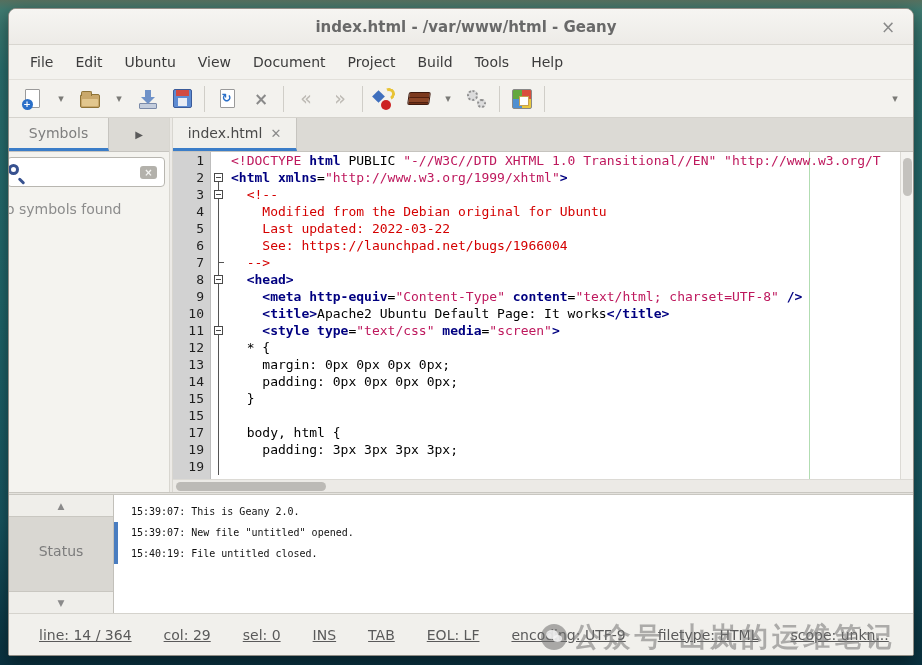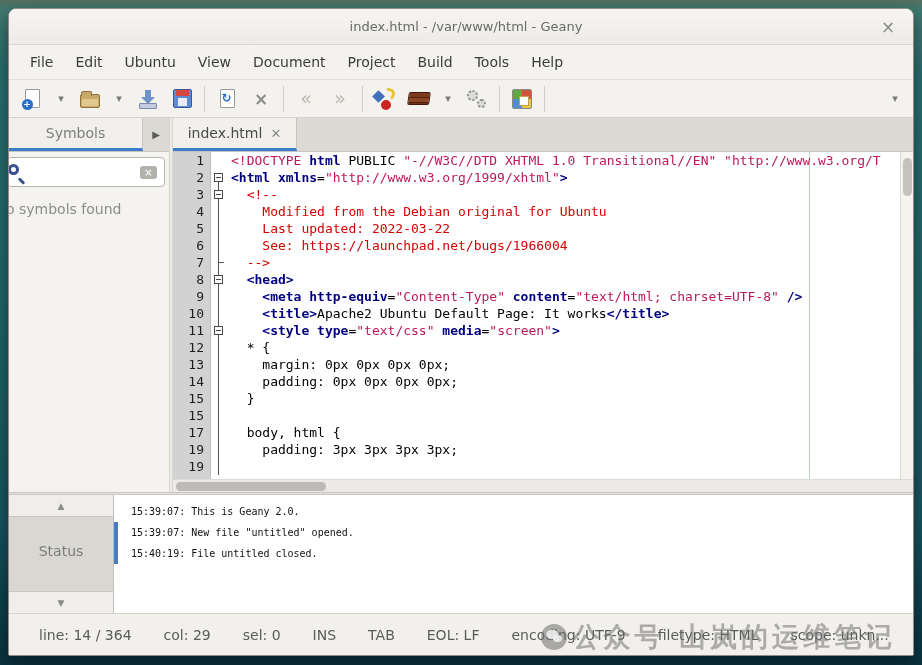--- a/index.html
+++ b/index.html
@@ -17,21 +17,21 @@
     box-shadow:0 6px 18px rgba(0,0,0,.45);
     display:flex; flex-direction:column; overflow:hidden;
   }
   
   .titlebar{
     height:36px; flex:0 0 36px; position:relative;
     background:linear-gradient(180deg,#f6f5f2,#edebe7);
     border-bottom:1px solid #d8d6d0;
     display:flex; align-items:center; justify-content:center;
   }
-  .titlebar .title{ font-size:13px; font-weight:normal; color:#696969;margin-left:10px; }
+  .titlebar .title{ font-size:15px; font-weight:bold; color:#696969;margin-left:10px; }
   .win-close{
     position:absolute; right:14px; top:7px; width:22px; height:22px;
     display:flex; align-items:center; justify-content:center;
     color:#8a8a8a; font-size:17px; cursor:default;
   }
   
   .menubar{
     height:35px; flex:0 0 35px; background:#f3f2ee; border-bottom:1px solid #e2e0da;
     display:flex; align-items:center; padding-left:10px;
   }
@@ -75,21 +75,21 @@
   .i-gears .g1,.i-gears .g2{ position:absolute; border:2px dotted #8f8f8f; border-radius:50%; background:#dcdcdc; }
   .i-gears .g1{ width:11px; height:11px; left:1px; top:1px; }
   .i-gears .g2{ width:9px; height:9px; right:2px; bottom:1px; }
   .i-colors{ width:20px; height:20px; border:1px solid #888; border-radius:2px; position:relative;
     background:conic-gradient(#d94f3d 0 25%, #e8c940 25% 50%, #4f8fd0 50% 75%, #63a83f 75% 100%); }
   .i-colors::after{ content:""; position:absolute; left:6px; top:6px; width:8px; height:8px; background:#fff; border:1px solid #c8a050; }
   
   .main{ flex:1 1 auto; display:flex; min-height:0; }
   .sidebar{ width:160px; flex:0 0 160px; display:flex; flex-direction:column; background:#f4f3ef; }
   .side-tabs{ height:34px; flex:0 0 34px; background:#dcdad5; border-bottom:1px solid #c6c4bf; display:flex; align-items:stretch; }
-  .side-tab{ width:134px; background:#f1f0ec; border-right:1px solid #c6c4bf; border-bottom:3px solid #3b7dc8;
+  .side-tab{ width:100px; background:#f1f0ec; border-right:1px solid #c6c4bf; border-bottom:3px solid #3b7dc8;
     display:flex; align-items:center; justify-content:center; font-size:14px; color:#7e7e7e; }
   .side-arrow{ flex:1; display:flex; align-items:center; justify-content:center; font-size:10px; color:#5a5a5a; }
   .side-content{ flex:1; padding:5px 4px 0 0; overflow:hidden; }
   .search-box{
     height:30px; background:#fff; border:1px solid #b8b6b0; border-radius:4px;
     display:flex; align-items:center; position:relative; margin-left:-2px; padding-left:22px;
   }
   .mag{ position:absolute; left:0px; top:6px; width:11px; height:11px; border:3px solid #37518f; border-radius:50%; }
   .mag::after{ content:""; position:absolute; left:9px; top:10px; width:3px; height:8px; background:#37518f; transform:rotate(-45deg); border-radius:2px; }
   .search-input{ border:none; outline:none; flex:1; font-size:13px; background:transparent; min-width:0; }
@@ -128,21 +128,21 @@
   .messages{ height:118px; flex:0 0 118px; display:flex; background:#fff; }
   .msg-tabs{ width:105px; flex:0 0 105px; background:#d9d7d2; display:flex; flex-direction:column; border-right:1px solid #c2c0ba; }
   .msg-scroll{ height:22px; background:#efeeea; display:flex; align-items:center; justify-content:center; font-size:9px; color:#8a8a8a; }
   .msg-scroll.up{ border-bottom:1px solid #c9c7c1; }
   .msg-scroll.down{ border-top:1px solid #c9c7c1; margin-top:auto; }
   .msg-tab-label{ margin-top:26px; text-align:center; font-size:14px; color:#7c7c7c; }
   .msg-body{ flex:1; position:relative; padding:6px 0 0 0; overflow:hidden; }
   .msg-line{ font-family:"DejaVu Sans Mono", monospace; font-size:10px; color:#111; line-height:21px; padding-left:13px; border-left:4px solid transparent; white-space:pre; }
   .msg-line.marked{ border-left-color:#4a7dc0; }
   
-  .statusbar{ height:42px; flex:0 0 42px; background:#f1f0ec; border-top:1px solid #d5d3cd; display:flex; align-items:center; padding-left:30px; font-size:14px; color:#5a5a5a; }
+  .statusbar{ height:42px; flex:0 0 42px; background:#f1f0ec; border-top:1px solid #d5d3cd; display:flex; align-items:center; padding-left:30px; font-size:14px; color:#5a5a5a;text-decoration:underline; }
   .sb-item{ margin-right:32px; white-space:nowrap; }
   
   .watermark{ position:absolute; right:26px; bottom:10px; display:flex; align-items:center; gap:6px; z-index:50; pointer-events:none; }
   .wm-icon{ width:26px; height:26px; border-radius:50%; background:rgba(110,110,110,.55); position:relative; flex:0 0 26px; }
   .wm-icon::before{ content:""; position:absolute; left:5px; top:6px; width:12px; height:9px; border-radius:50%; background:rgba(245,245,245,.85); }
   .wm-icon::after{ content:""; position:absolute; left:12px; top:11px; width:9px; height:7px; border-radius:50%; background:rgba(245,245,245,.85); }
   .wm-text{ font-size:27px; letter-spacing:4px; color:rgba(115,115,115,.55); font-weight:bold; white-space:nowrap; }
 </style>
 </head>
 <body>

